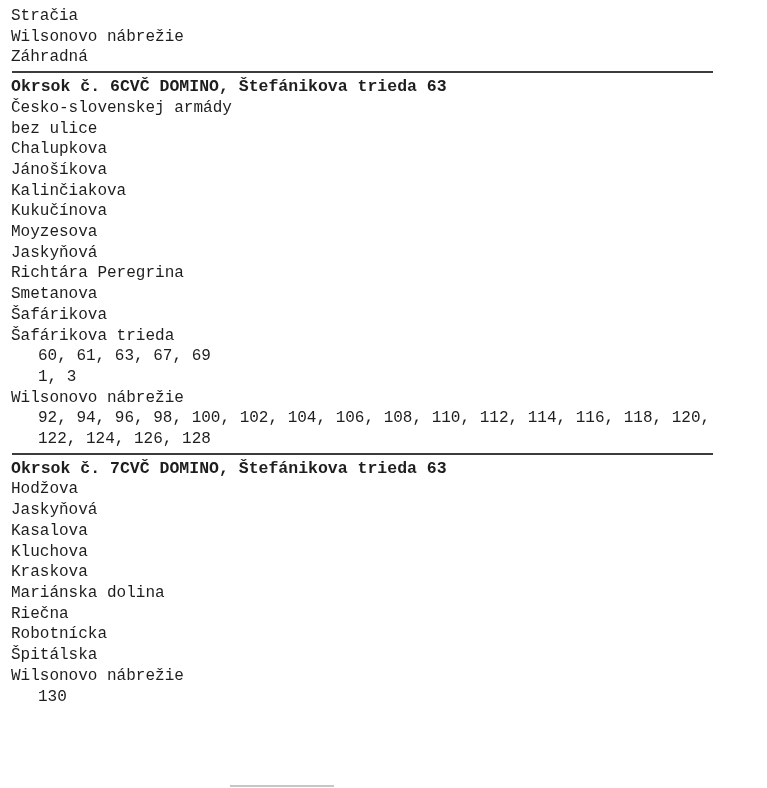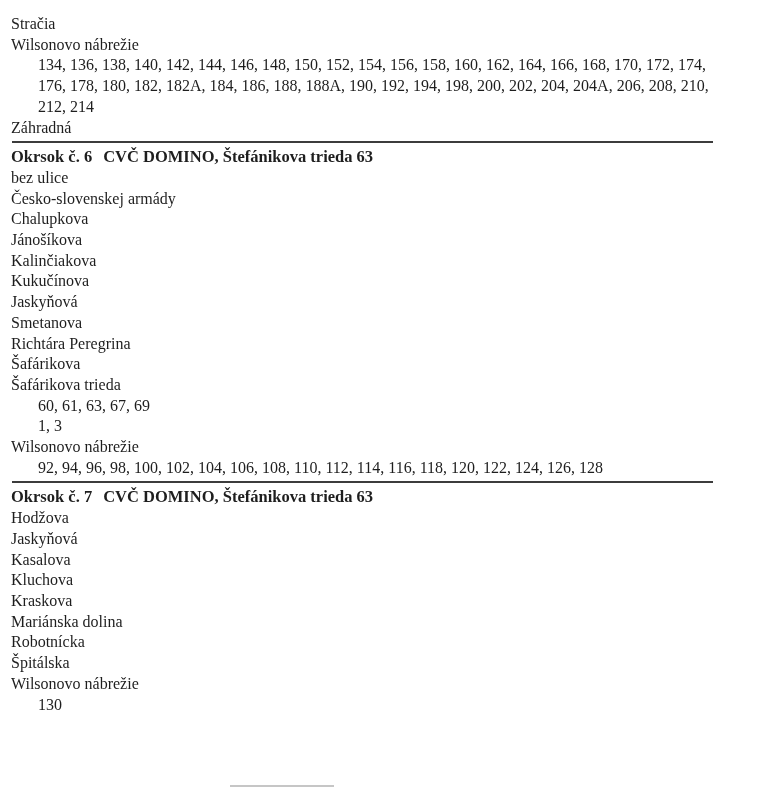--- a/index.html
+++ b/index.html
@@ -6,21 +6,22 @@
   html, body {
     width: 767px; height: 788px;
     background: #ffffff;
     font-family: "Liberation Serif", "DejaVu Serif", serif;
     color: #1e1e1e;
     overflow: hidden;
   }
   .page {
     position: relative;
     width: 767px; height: 788px;
-    padding: 14px 0 0 11px;
+    padding: 6px 0 0 11px;
+    font-family: Liberation Mono, monospace;
   }
   .line {
     font-size: 16px;
     line-height: 20.7px;
     white-space: nowrap;
   }
   .numbers {
     font-size: 16px;
     line-height: 20.7px;
     padding-left: 27px;
@@ -32,70 +33,71 @@
     border-top: 2px solid #3c3c3c;
     width: 701px;
     margin: 3px 0 4px 1px;
   }
   .heading {
     font-size: 16.5px;
     line-height: 20.7px;
     font-weight: bold;
     white-space: nowrap;
   }
-  .heading .label { margin-right: 11px; }
+  .heading .label { }
   .artifact-line {
     position: absolute;
     left: 230px; top: 785px;
     width: 104px; height: 2px;
     background: #c6c6c6;
   }
 </style>
 </head>
 <body>
 
 <div class="page">
 
   <div class="line">Stračia</div>
   <div class="line">Wilsonovo nábrežie</div>
-  <div class="numbers">134, 136, 138, 140, 142, 144, 146, 148, 150, 152, 154, 156, 158, 160, 162, 164, 166, 168, 170, 172, 174, 176, 178, 180, 182, 182A, 184, 186, 188, 188A, 190, 192, 194, 198, 200, 202, 204, 204A, 206, 208, 210, 212, 214</div>
   <div class="line">Záhradná</div>
 
   <hr class="divider">
 
   <div class="heading">
     <span class="label">Okrsok č. 6</span><span>CVČ DOMINO, Štefánikova trieda 63</span>
   </div>
+  <div class="line">Česko-slovenskej armády</div>
   <div class="line">bez ulice</div>
-  <div class="line">Česko-slovenskej armády</div>
   <div class="line">Chalupkova</div>
   <div class="line">Jánošíkova</div>
   <div class="line">Kalinčiakova</div>
   <div class="line">Kukučínova</div>
+  <div class="line">Moyzesova</div>
   <div class="line">Jaskyňová</div>
+  <div class="line">Richtára Peregrina</div>
   <div class="line">Smetanova</div>
-  <div class="line">Richtára Peregrina</div>
   <div class="line">Šafárikova</div>
   <div class="line">Šafárikova trieda</div>
   <div class="numbers">60, 61, 63, 67, 69</div>
   <div class="numbers">1, 3</div>
   <div class="line">Wilsonovo nábrežie</div>
   <div class="numbers">92, 94, 96, 98, 100, 102, 104, 106, 108, 110, 112, 114, 116, 118, 120, 122, 124, 126, 128</div>
 
   <hr class="divider">
 
   <div class="heading">
     <span class="label">Okrsok č. 7</span><span>CVČ DOMINO, Štefánikova trieda 63</span>
   </div>
   <div class="line">Hodžova</div>
   <div class="line">Jaskyňová</div>
   <div class="line">Kasalova</div>
   <div class="line">Kluchova</div>
   <div class="line">Kraskova</div>
   <div class="line">Mariánska dolina</div>
+  <div class="line">Riečna</div>
   <div class="line">Robotnícka</div>
   <div class="line">Špitálska</div>
   <div class="line">Wilsonovo nábrežie</div>
   <div class="numbers">130</div>
 
   <div class="artifact-line"></div>
 
 </div>
 
 </body></html>

